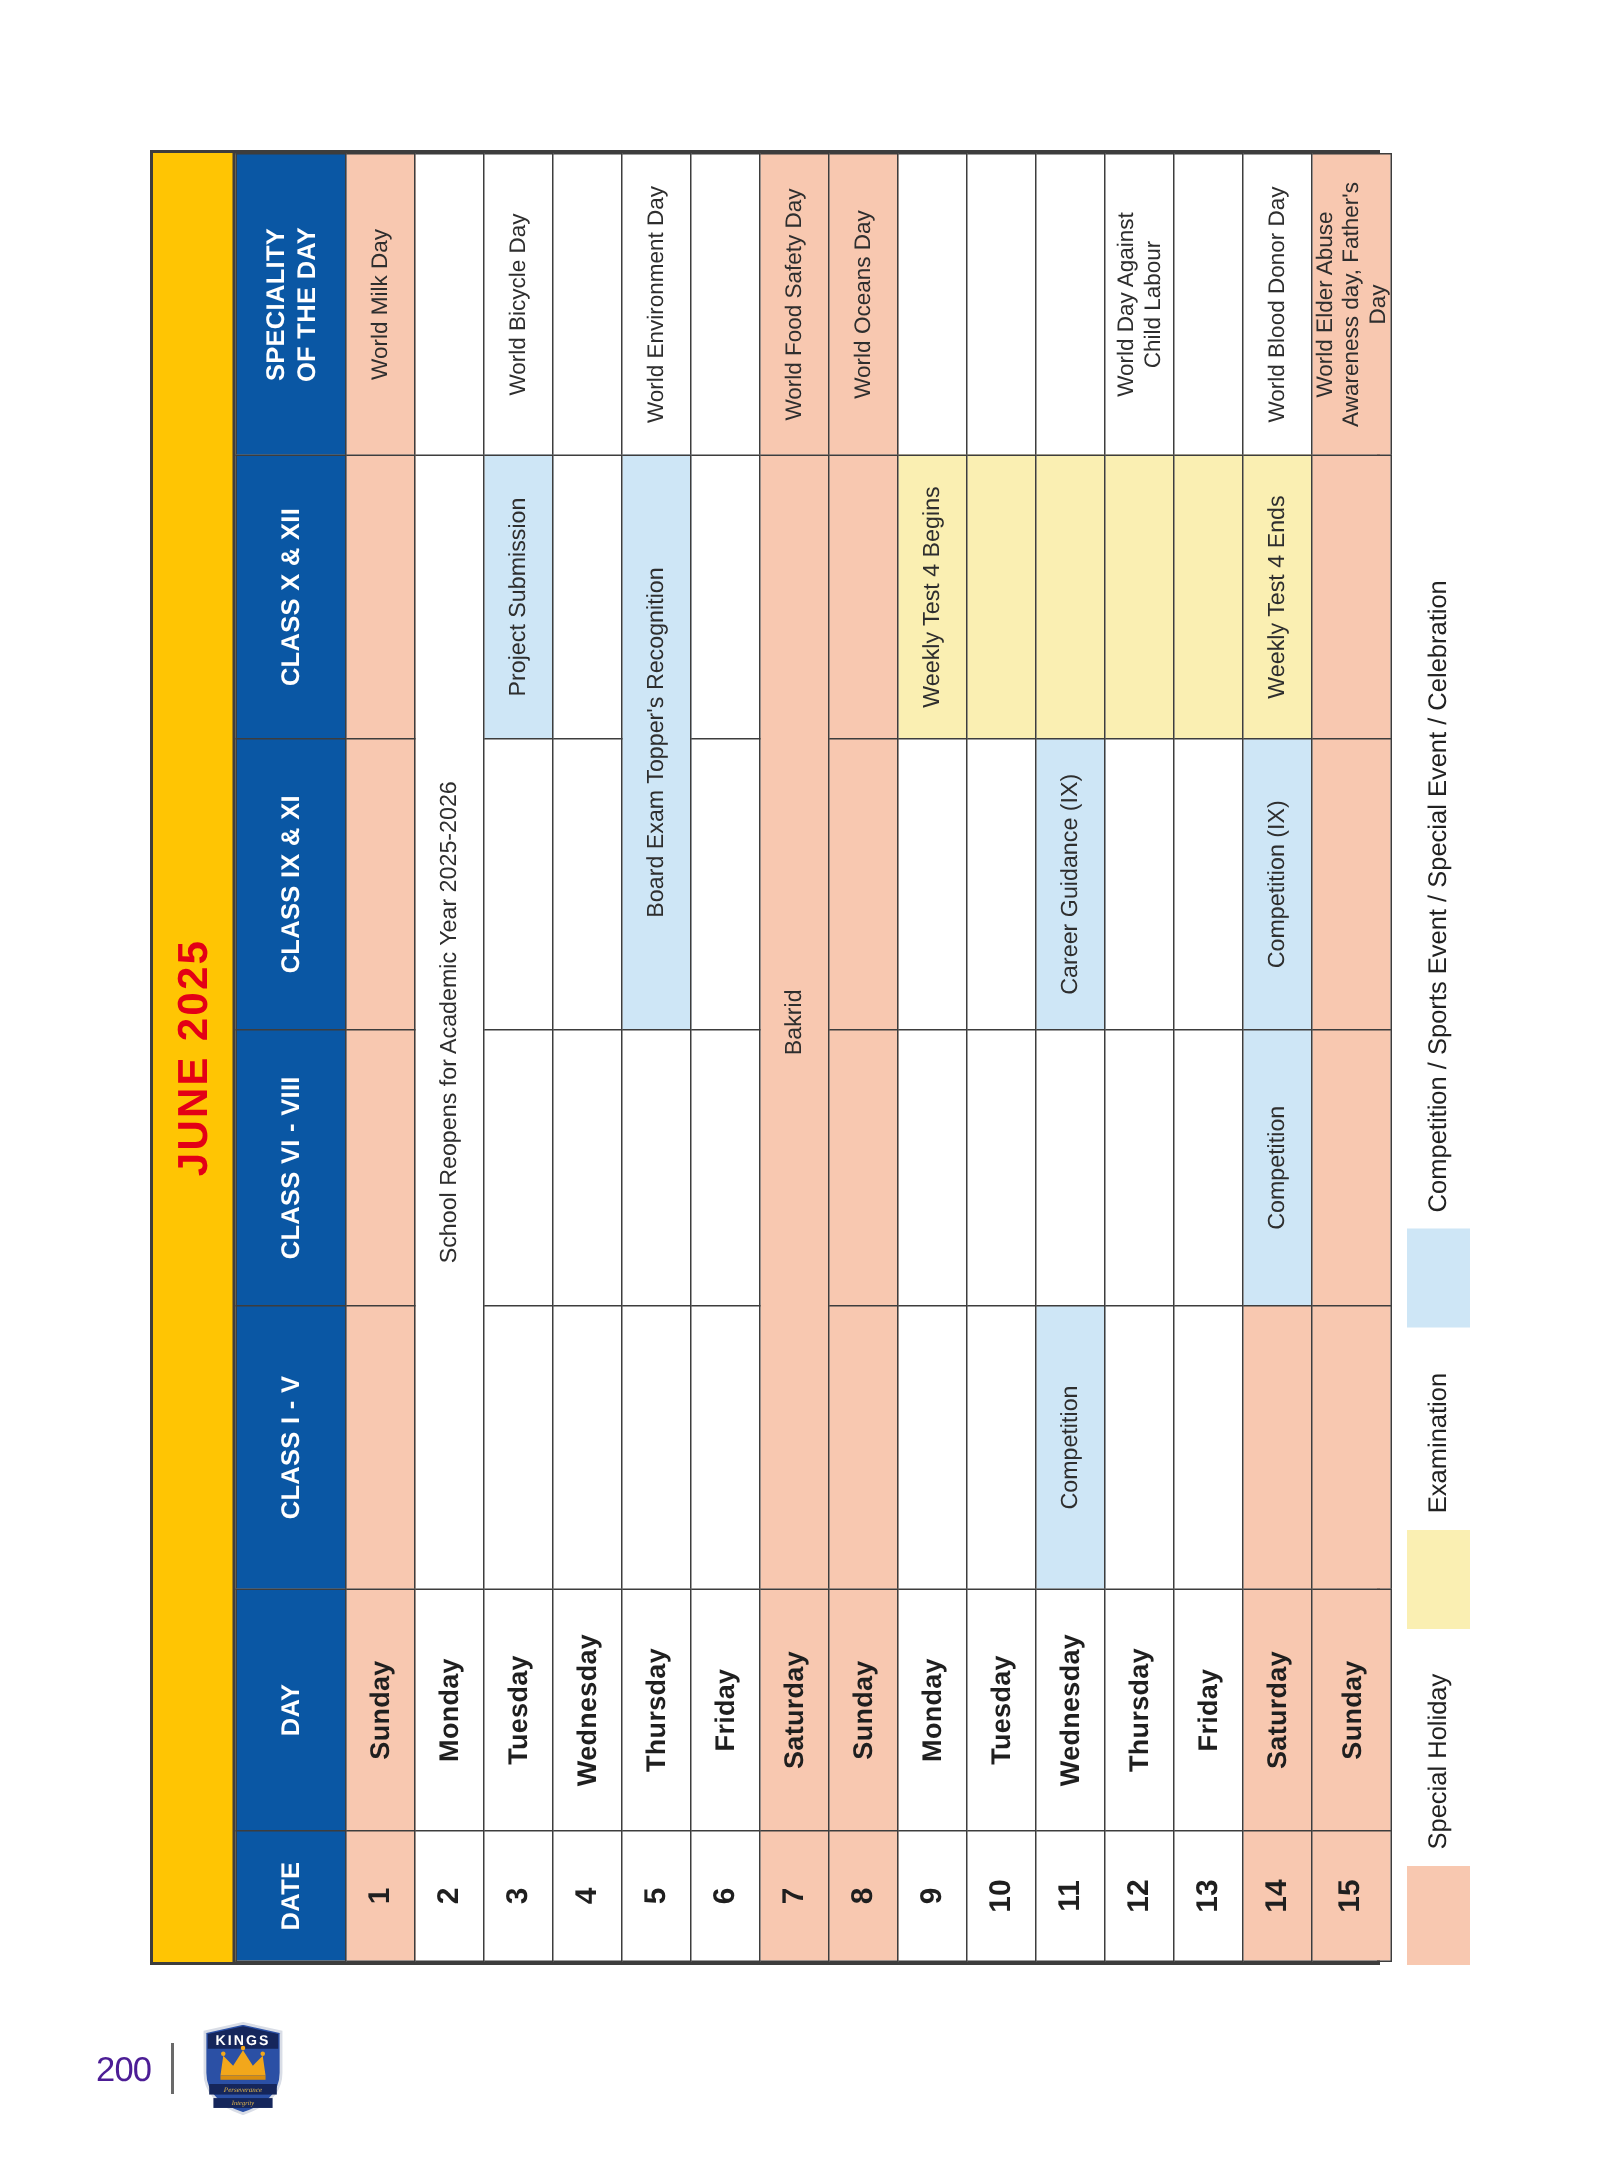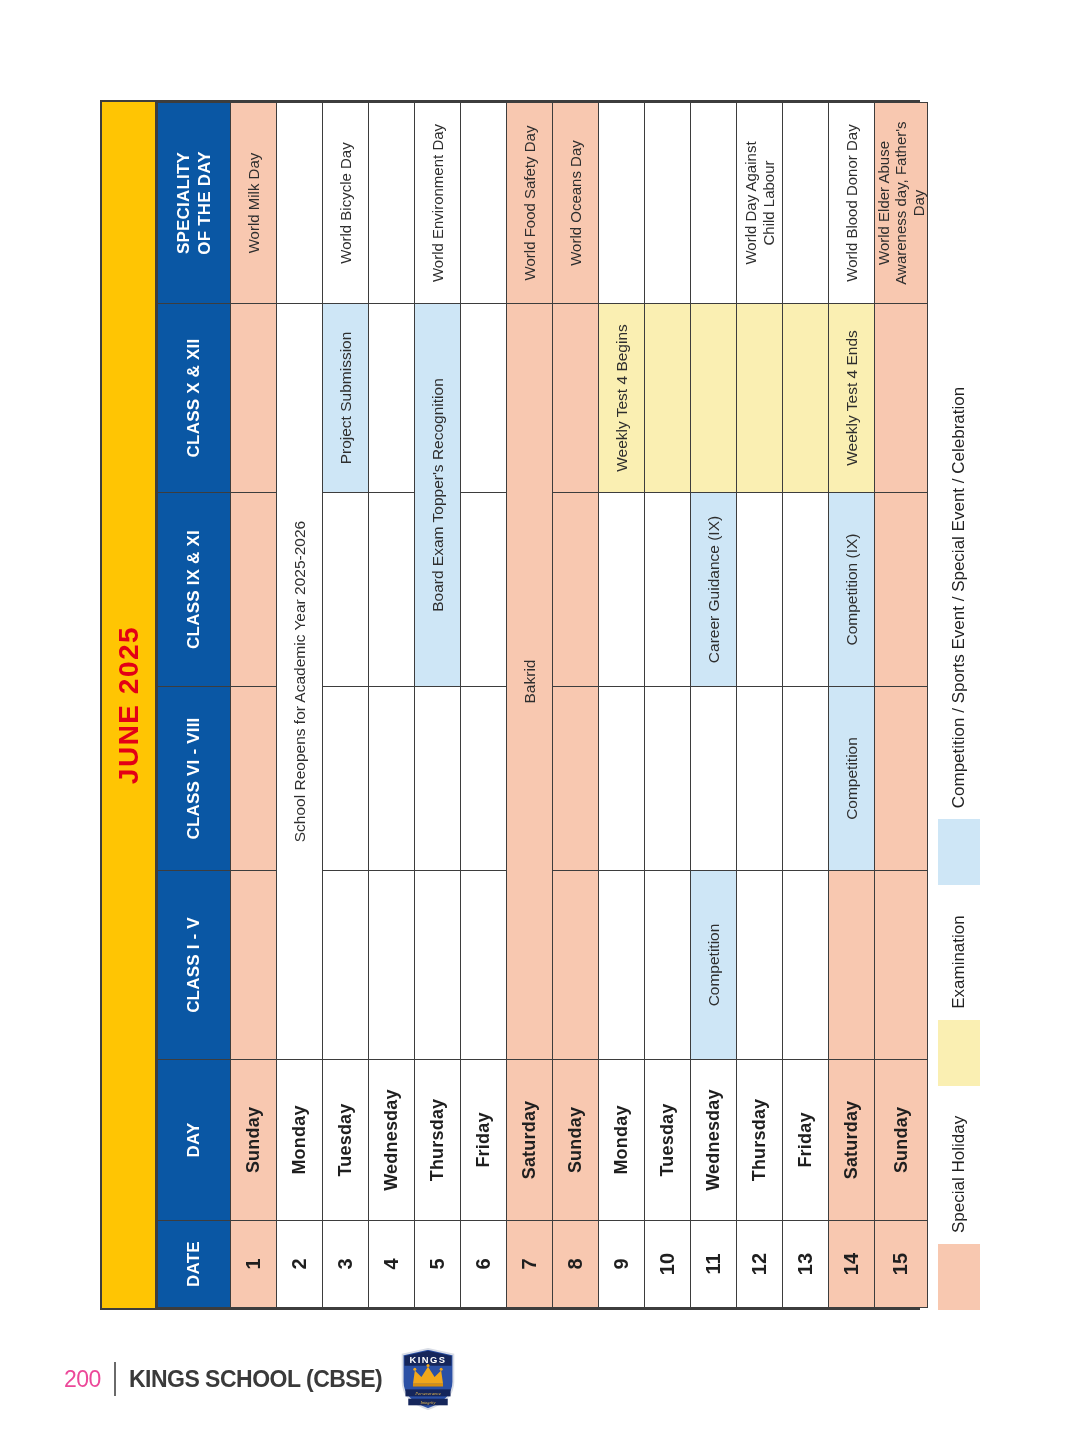--- a/index.html
+++ b/index.html
@@ -41,21 +41,21 @@
   .legend { margin-top:18px; display:flex; align-items:center; gap:30px; }
   .legend .item { display:flex; align-items:center; gap:11px; }
   .legend .swatch { width:66px; height:42px; flex:0 0 66px; }
   .legend .sw-hol { background:#F8C8B0; }
   .legend .sw-ex  { background:#FAEFB2; }
   .legend .sw-co  { background:#CEE6F6; }
   .legend .lab { font-size:17px; color:#222; }
 
   
   .footer { position:absolute; left:64px; top:1348px; height:62px; display:flex; align-items:center; gap:13px; }
-  .footer .pnum { font-size:23px; color:#ec4899; letter-spacing:-.5px; }
+  .footer .pnum { font-size:23px; color:#4c1d95; letter-spacing:-.5px; }
   .footer .fdiv { width:2px; height:34px; background:#6a6a6a; }
   .footer .fname { font-size:23px; color:#3a3a3a; letter-spacing:-.5px; font-weight:bold; }
   .footer .logo { width:58px; height:62px; margin-left:4px; }
 </style>
 </head>
 <body>
 
 <div class="sheet">
 
   <div class="rot">
@@ -235,21 +235,20 @@
         <div class="swatch sw-co"></div>
         <span class="lab">Competition / Sports Event / Special Event / Celebration</span>
       </div>
     </div>
 
   </div>
 
   <div class="footer">
     <span class="pnum">200</span>
     <div class="fdiv"></div>
-    <span class="fname">KINGS SCHOOL (CBSE)</span>
     <svg class="logo" viewBox="0 0 60 66" xmlns="http://www.w3.org/2000/svg">
       <path d="M30 1 L57 7 V36 C57 52 45 60 30 65 C15 60 3 52 3 36 V7 Z" fill="#2B50A5" stroke="#d9dde6" stroke-width="2"></path>
       <path d="M30 3 L55 8.5 V19 H5 V8.5 Z" fill="#15265B"></path>
       <text x="30" y="16" text-anchor="middle" font-size="10" font-weight="bold" fill="#ffffff" letter-spacing="1.5" font-family="Liberation Sans, sans-serif">KINGS</text>
       <g>
         <path d="M14 38 L16 24 L23 31 L30 20 L37 31 L44 24 L46 38 Z" fill="#F2A71B"></path>
         <rect x="14" y="38" width="32" height="3" fill="#D98E0F"></rect>
         <circle cx="16" cy="22.5" r="1.6" fill="#F2A71B"></circle>
         <circle cx="30" cy="18.5" r="1.6" fill="#F2A71B"></circle>
         <circle cx="44" cy="22.5" r="1.6" fill="#F2A71B"></circle>

